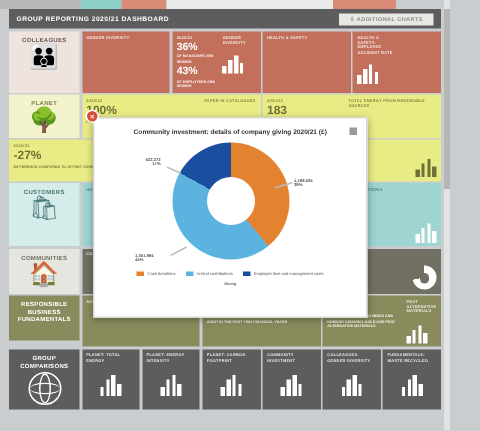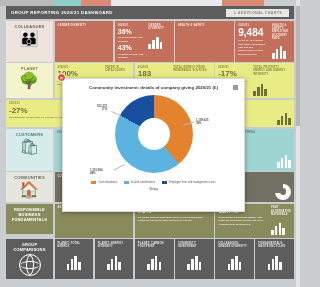--- a/index.html
+++ b/index.html
@@ -228,25 +228,20 @@
           </div>
         </div>
       </div>
 
       <div class="cell c-rose stat" style="width:26px">
         <div class="lbl-tiny">HEALTH &amp; SAFETY</div>
       </div>
 
       <div class="cell c-rose stat" style="flex:1">
         <div class="stat-head">
-          <div>
-            <div class="lbl-tiny">2020/21</div>
-            <div class="big-num">9,484</div>
-            <div class="desc">DAYS OF ALL WORK-RELATED ACCIDENTS PER 100,000 EMPLOYEES AFTER MORE DETAILS</div>
-          </div>
           <div class="rt">
             <div class="lbl-tiny">HEALTH &amp; SAFETY: EMPLOYEE ACCIDENT RATE</div>
             <div class="bars" style="margin-top:4px">
               <i style="height:6px"></i>
                 <i style="height:10px"></i>
                 <i style="height:13px"></i>
                 <i style="height:8px"></i>
             </div>
           </div>
         </div>
@@ -285,38 +280,20 @@
             <div class="big-num" style="font-size:8px">183</div>
             <div class="desc">TOTAL ENERGY FROM RENEWABLE SOURCES</div>
           </div>
           <div class="rt">
             <div class="lbl-tiny">TOTAL ENERGY FROM RENEWABLE SOURCES</div>
             <div style="margin-top:4px;font-size:9px;color:#6e7135;font-weight:bold">⬇</div>
           </div>
         </div>
       </div>
 
-      <div class="cell c-yellow stat" style="flex:1">
-        <div class="stat-head">
-          <div>
-            <div class="lbl-tiny">2020/21</div>
-            <div class="big-num" style="font-size:8px">-17%</div>
-            <div class="desc">REDUCTION IN ENERGY INTENSITY</div>
-          </div>
-          <div class="rt">
-            <div class="lbl-tiny">TOTAL PROPERTY ENERGY AND ENERGY INTENSITY</div>
-            <div class="bars" style="margin-top:5px">
-              <i style="height:5px;background:#6e7135"></i>
-                <i style="height:9px;background:#6e7135"></i>
-                <i style="height:12px;background:#6e7135"></i>
-                <i style="height:7px;background:#6e7135"></i>
-            </div>
-          </div>
-        </div>
-      </div>
     </div>
 
     <div class="row">
       <div class="cell c-yellow stat" style="width:47px;min-width:47px">
         <div class="lbl-tiny">2020/21</div>
         <div class="big-num" style="font-size:8px">-27%</div>
         <div class="desc">DIFFERENCE COMPARED TO OFFSET CARBON USING EMISSIONS MARKET-BASED</div>
       </div>
       <div class="cell c-yellow stat" style="flex:1">
         <div class="lbl-tiny">TOTAL PROPERTY ENERGY AND ENERGY INTENSITY</div>

